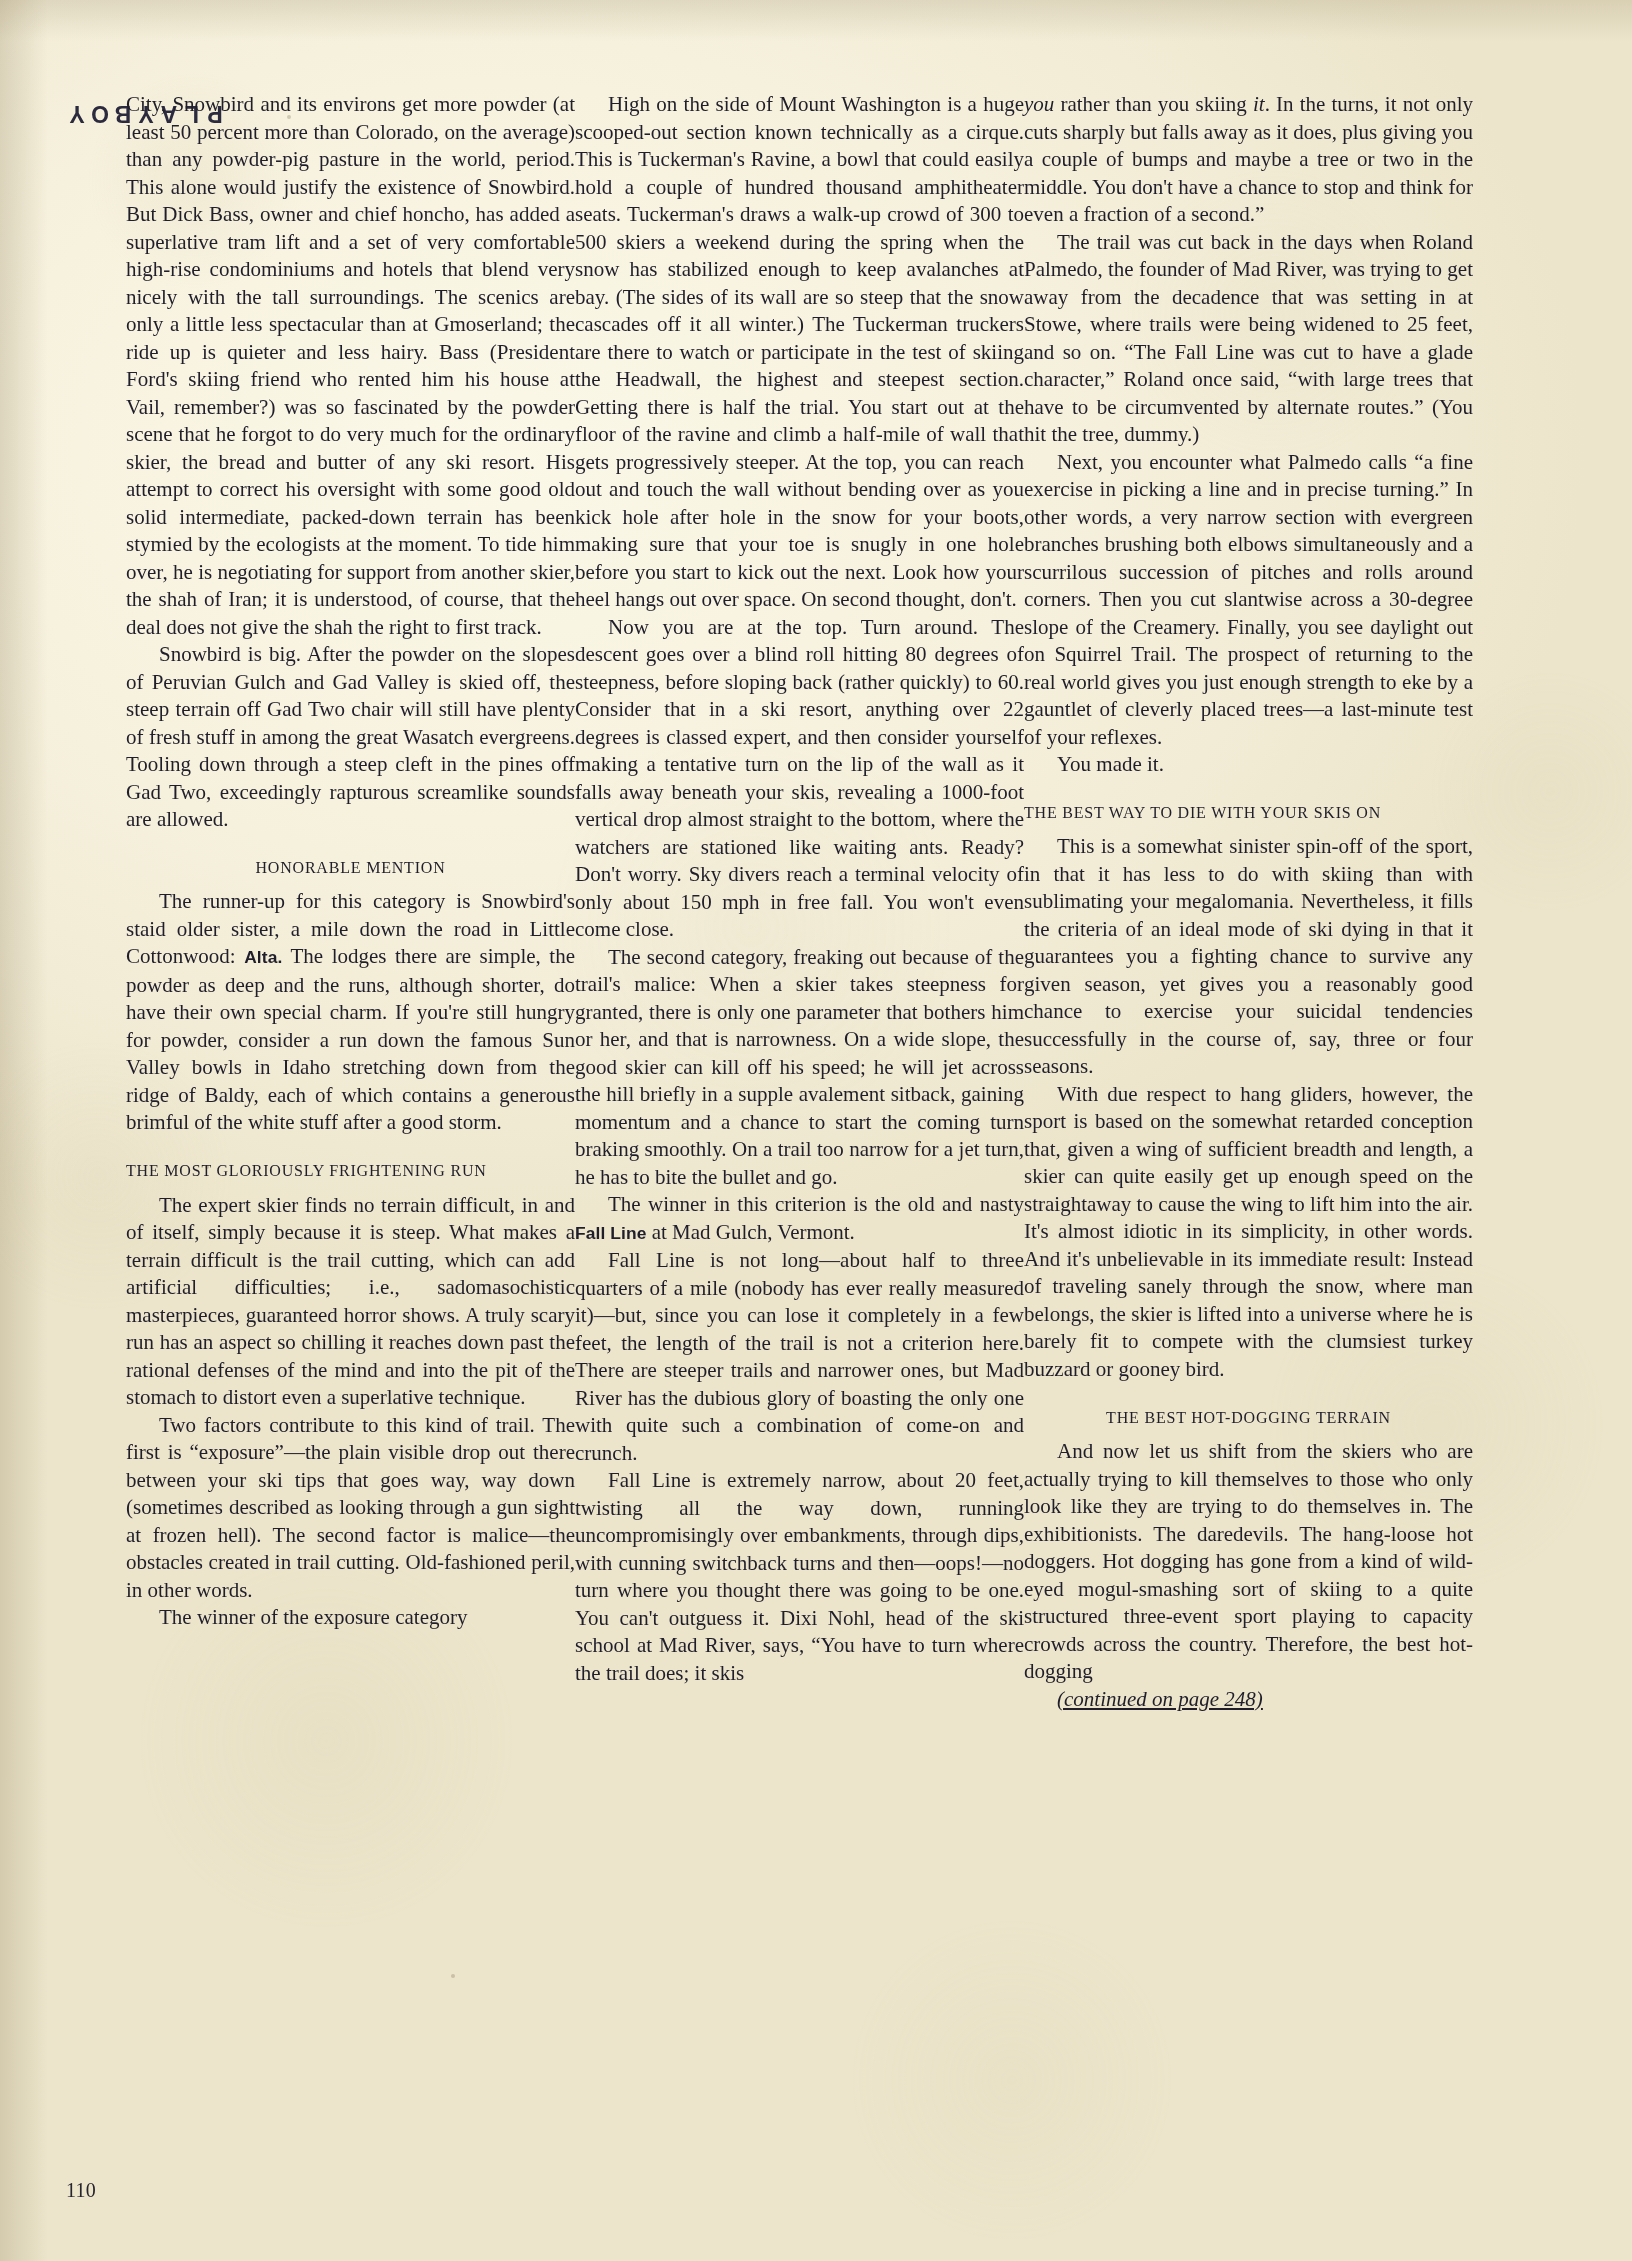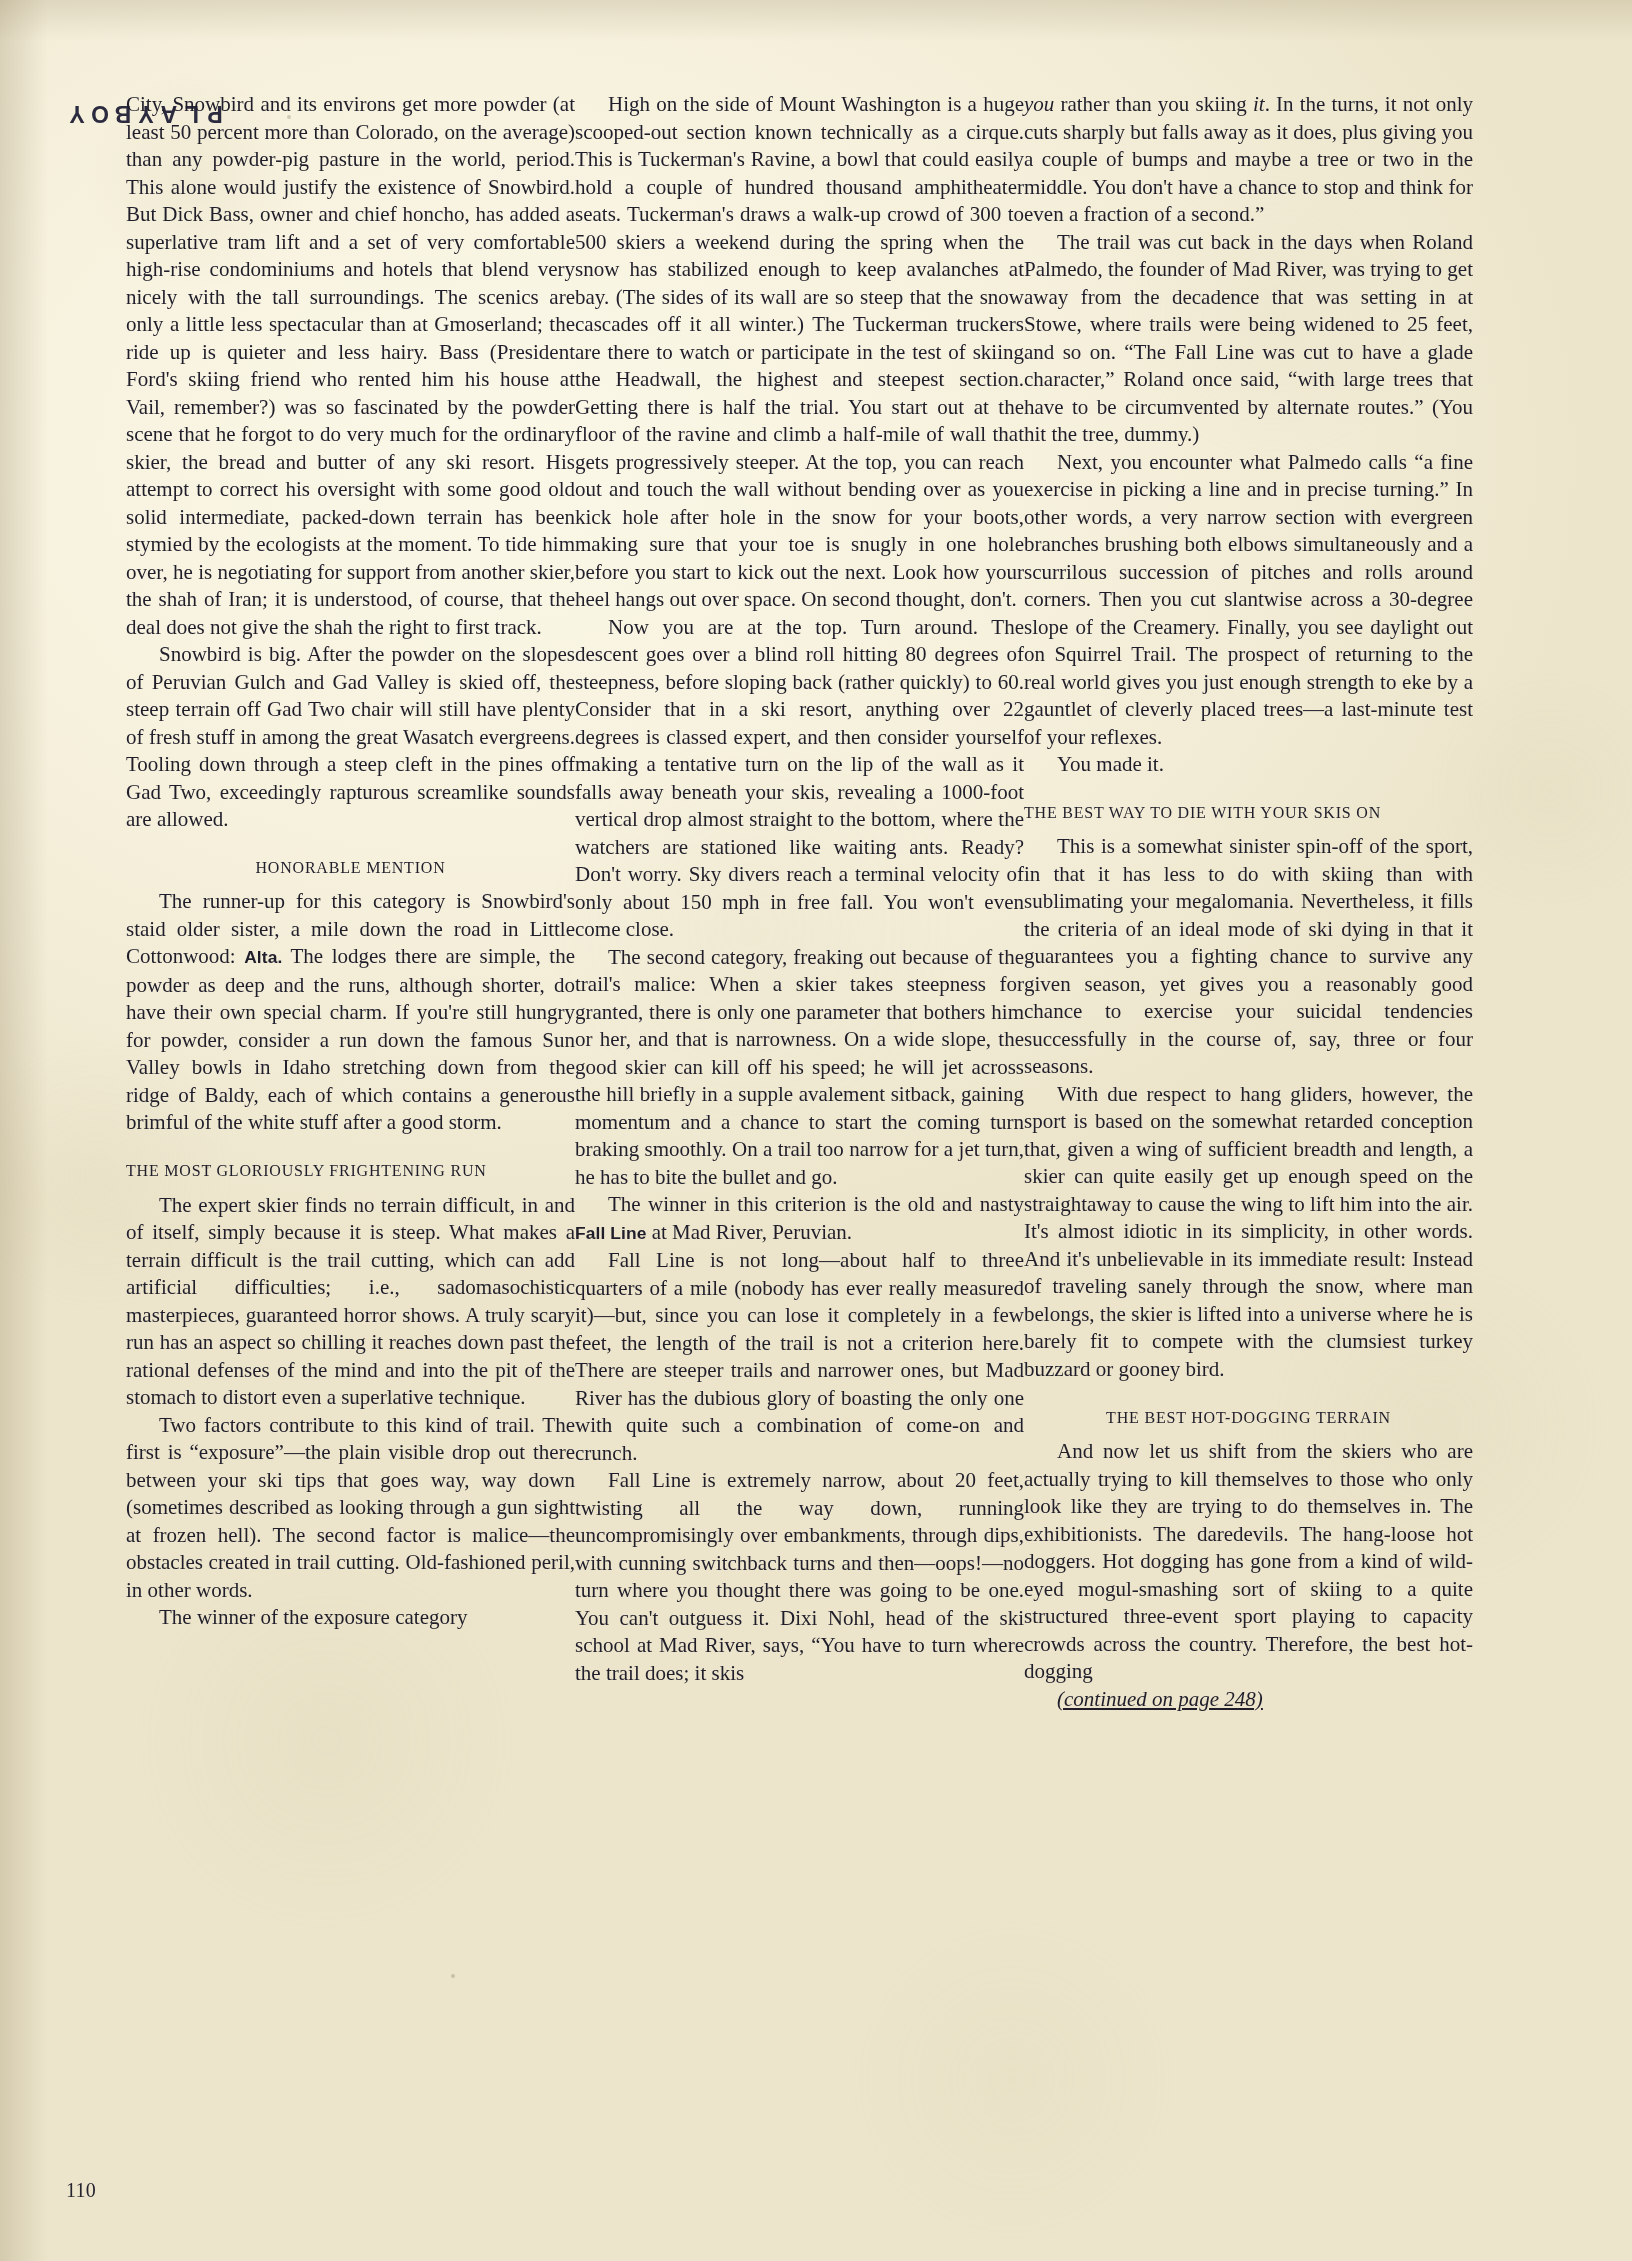--- a/index.html
+++ b/index.html
@@ -177,21 +177,21 @@
       <p>The winner of the exposure category</p>
     </div>
 
     <div class="col">
 
       <p>High on the side of Mount Washington is a huge scooped-out section known technically as a cirque. This is Tuckerman's Ravine, a bowl that could easily hold a couple of hundred thousand amphitheater seats. Tuckerman's draws a walk-up crowd of 300 to 500 skiers a weekend during the spring when the snow has stabilized enough to keep avalanches at bay. (The sides of its wall are so steep that the snow cascades off it all winter.) The Tuckerman truckers are there to watch or participate in the test of skiing the Headwall, the highest and steepest section. Getting there is half the trial. You start out at the floor of the ravine and climb a half-mile of wall that gets progressively steeper. At the top, you can reach out and touch the wall without bending over as you kick hole after hole in the snow for your boots, making sure that your toe is snugly in one hole before you start to kick out the next. Look how your heel hangs out over space. On second thought, don't.</p>
       <p>Now you are at the top. Turn around. The descent goes over a blind roll hitting 80 degrees of steepness, before sloping back (rather quickly) to 60. Consider that in a ski resort, anything over 22 degrees is classed expert, and then consider yourself making a tentative turn on the lip of the wall as it falls away beneath your skis, revealing a 1000-foot vertical drop almost straight to the bottom, where the watchers are stationed like waiting ants. Ready? Don't worry. Sky divers reach a terminal velocity of only about 150 mph in free fall. You won't even come close.</p>
       <p>The second category, freaking out because of the trail's malice: When a skier takes steepness for granted, there is only one parameter that bothers him or her, and that is narrowness. On a wide slope, the good skier can kill off his speed; he will jet across the hill briefly in a supple avalement sitback, gaining momentum and a chance to start the coming turn braking smoothly. On a trail too narrow for a jet turn, he has to bite the bullet and go.</p>
 
       <p>
-        <span>The winner in this criterion is the old and nasty </span><span class="bold-inline">Fall Line</span><span> at Mad River, Peruvian.</span>
+        <span>The winner in this criterion is the old and nasty </span><span class="bold-inline">Fall Line</span><span> at Mad Gulch, Vermont.</span>
       </p>
 
       <p>Fall Line is not long—about half to three quarters of a mile (nobody has ever really measured it)—but, since you can lose it completely in a few feet, the length of the trail is not a criterion here. There are steeper trails and narrower ones, but Mad River has the dubious glory of boasting the only one with quite such a combination of come-on and crunch.</p>
       <p>Fall Line is extremely narrow, about 20 feet, twisting all the way down, running uncompromisingly over embankments, through dips, with cunning switchback turns and then—oops!—no turn where you thought there was going to be one. You can't outguess it. Dixi Nohl, head of the ski school at Mad River, says, “You have to turn where the trail does; it skis</p>
     </div>
 
     <div class="col">
       <p class="no-indent">
         <span class="ital">you</span><span> rather than you skiing </span><span class="ital">it</span><span>. In the turns, it not only cuts sharply but falls away as it does, plus giving you a couple of bumps and maybe a tree or two in the middle. You don't have a chance to stop and think for even a fraction of a second.”</span>
       </p>

